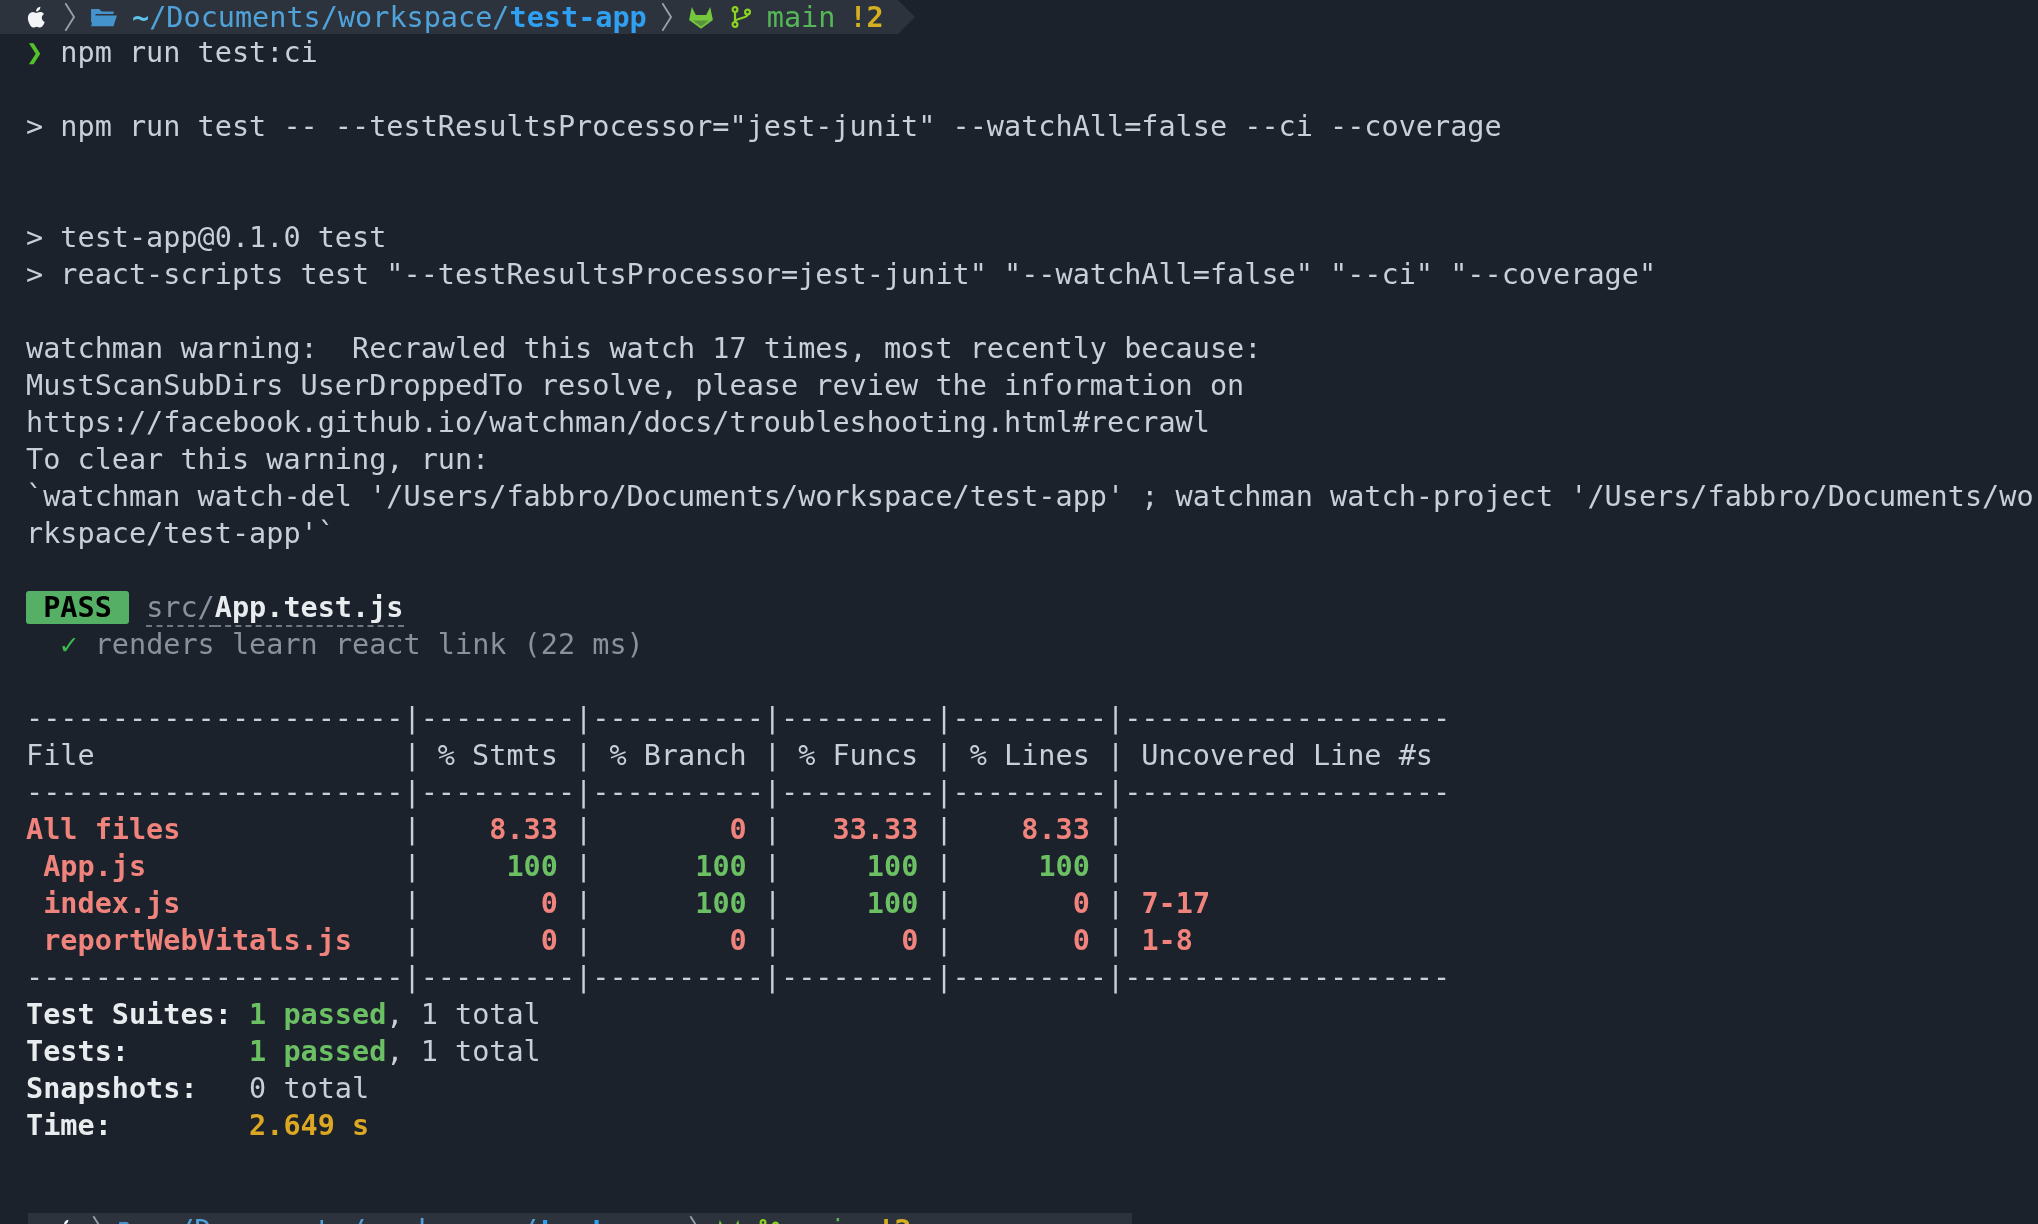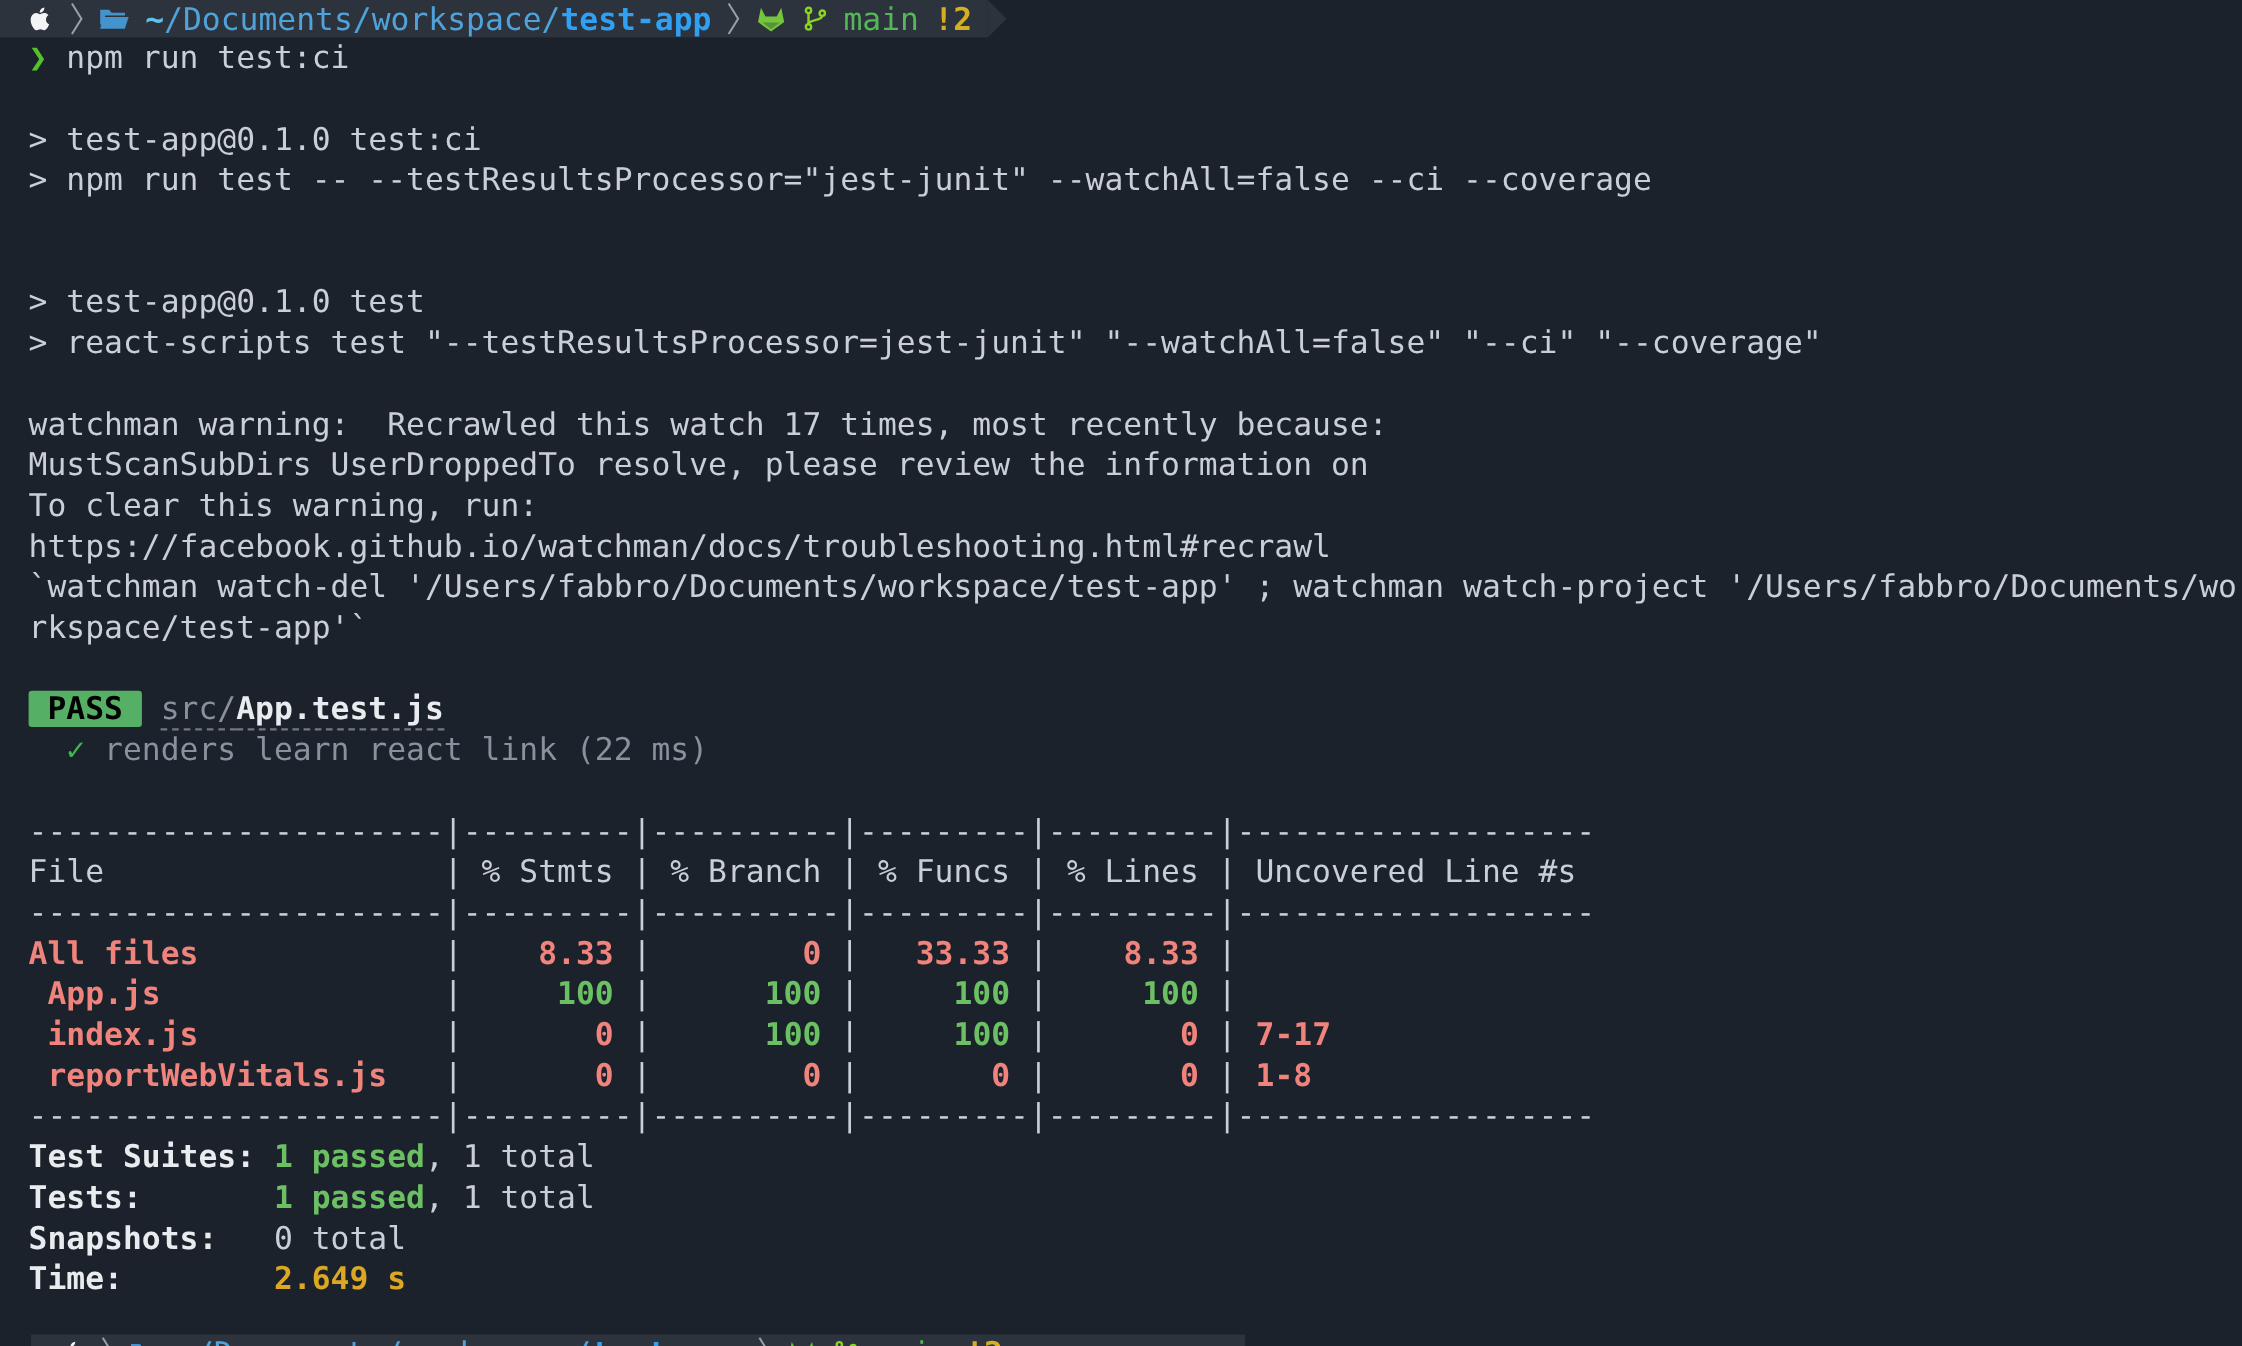--- a/index.html
+++ b/index.html
@@ -97,31 +97,30 @@
     </span>
     <span class="pb-branch">main</span>
     <span class="pb-gstat">!2</span>
     <span class="arrow" style="border-left-color: rgb(45, 51, 61);"></span>
   </div>
 
   
   <div class="lines">
       <div class="line"><span class="lime b">❯ </span><span class="fg">npm run test:ci</span></div>
       <div class="line">&nbsp;</div>
-      <div class="line"><span class="fg">&gt; test-app@0.1.0 test:ci</span></div>
       <div class="line"><span class="fg">&gt; npm run test -- --testResultsProcessor="jest-junit" --watchAll=false --ci --coverage</span></div>
       <div class="line">&nbsp;</div>
       <div class="line">&nbsp;</div>
       <div class="line"><span class="fg">&gt; test-app@0.1.0 test</span></div>
       <div class="line"><span class="fg">&gt; react-scripts test "--testResultsProcessor=jest-junit" "--watchAll=false" "--ci" "--coverage"</span></div>
       <div class="line">&nbsp;</div>
       <div class="line"><span class="fg">watchman warning:  Recrawled this watch 17 times, most recently because:</span></div>
       <div class="line"><span class="fg">MustScanSubDirs UserDroppedTo resolve, please review the information on</span></div>
+      <div class="line"><span class="fg">https://facebook.github.io/watchman/docs/troubleshooting.html#recrawl</span></div>
       <div class="line"><span class="fg">To clear this warning, run:</span></div>
-      <div class="line"><span class="fg">https://facebook.github.io/watchman/docs/troubleshooting.html#recrawl</span></div>
       <div class="line"><span class="fg">`watchman watch-del '/Users/fabbro/Documents/workspace/test-app' ; watchman watch-project '/Users/fabbro/Documents/wo</span></div>
       <div class="line"><span class="fg">rkspace/test-app'`</span></div>
       <div class="line">&nbsp;</div>
       <div class="line"><span class="badge"> PASS </span><span class="fg"> </span><span class="dim udash">src/</span><span class="white b udash">App.test.js</span></div>
       <div class="line"><span class="fg">  </span><span class="check">✓</span><span class="dim"> renders learn react link (22 ms)</span></div>
       <div class="line">&nbsp;</div>
       <div class="line"><span class="fg">----------------------|---------|----------|---------|---------|-------------------</span></div>
       <div class="line"><span class="fg">File                  | % Stmts | % Branch | % Funcs | % Lines | Uncovered Line #s </span></div>
       <div class="line"><span class="fg">----------------------|---------|----------|---------|---------|-------------------</span></div>
       <div class="line"><span class="red b">All files</span><span class="fg">             |    </span><span class="red b">8.33</span><span class="fg"> |        </span><span class="red b">0</span><span class="fg"> |   </span><span class="red b">33.33</span><span class="fg"> |    </span><span class="red b">8.33</span><span class="fg"> |</span></div>

